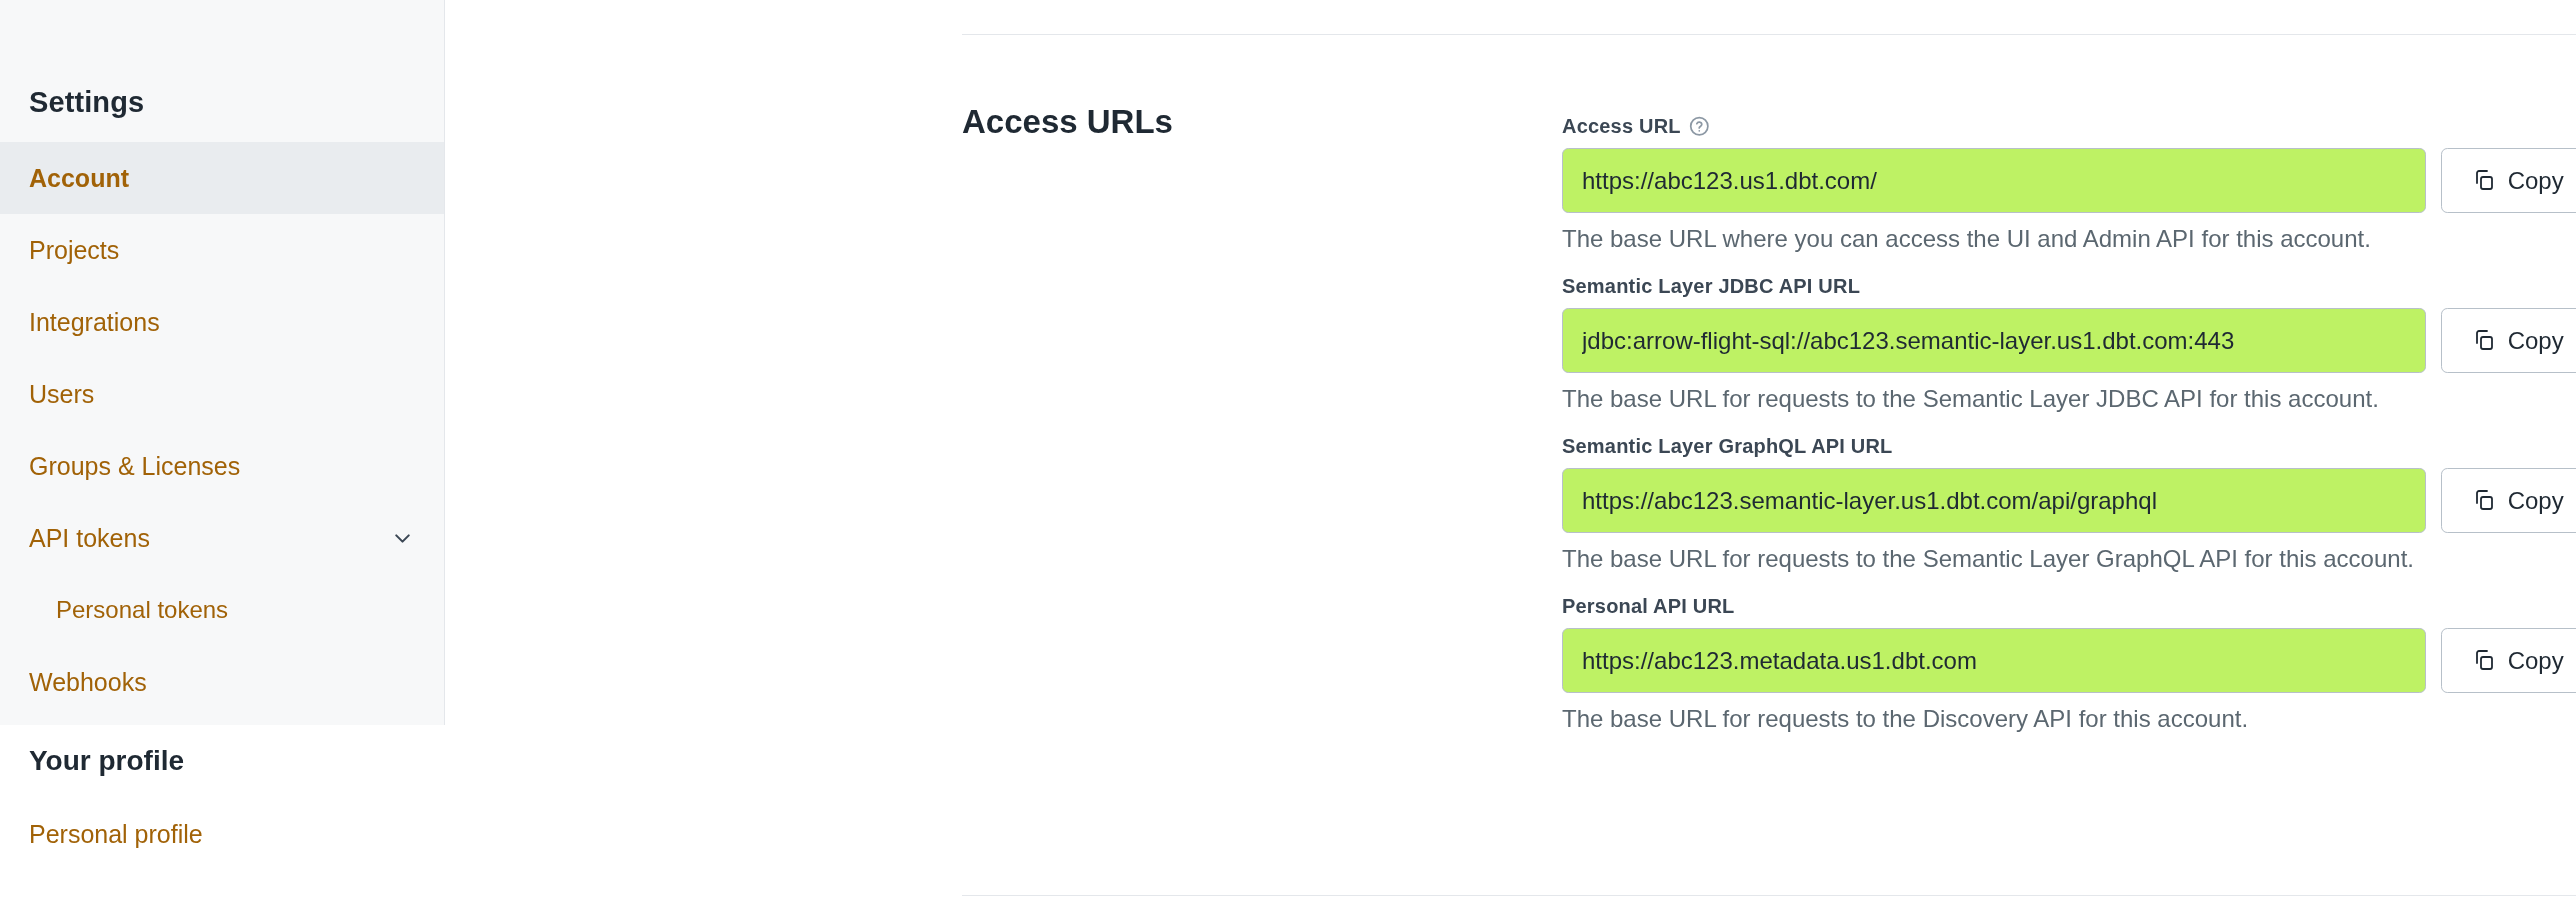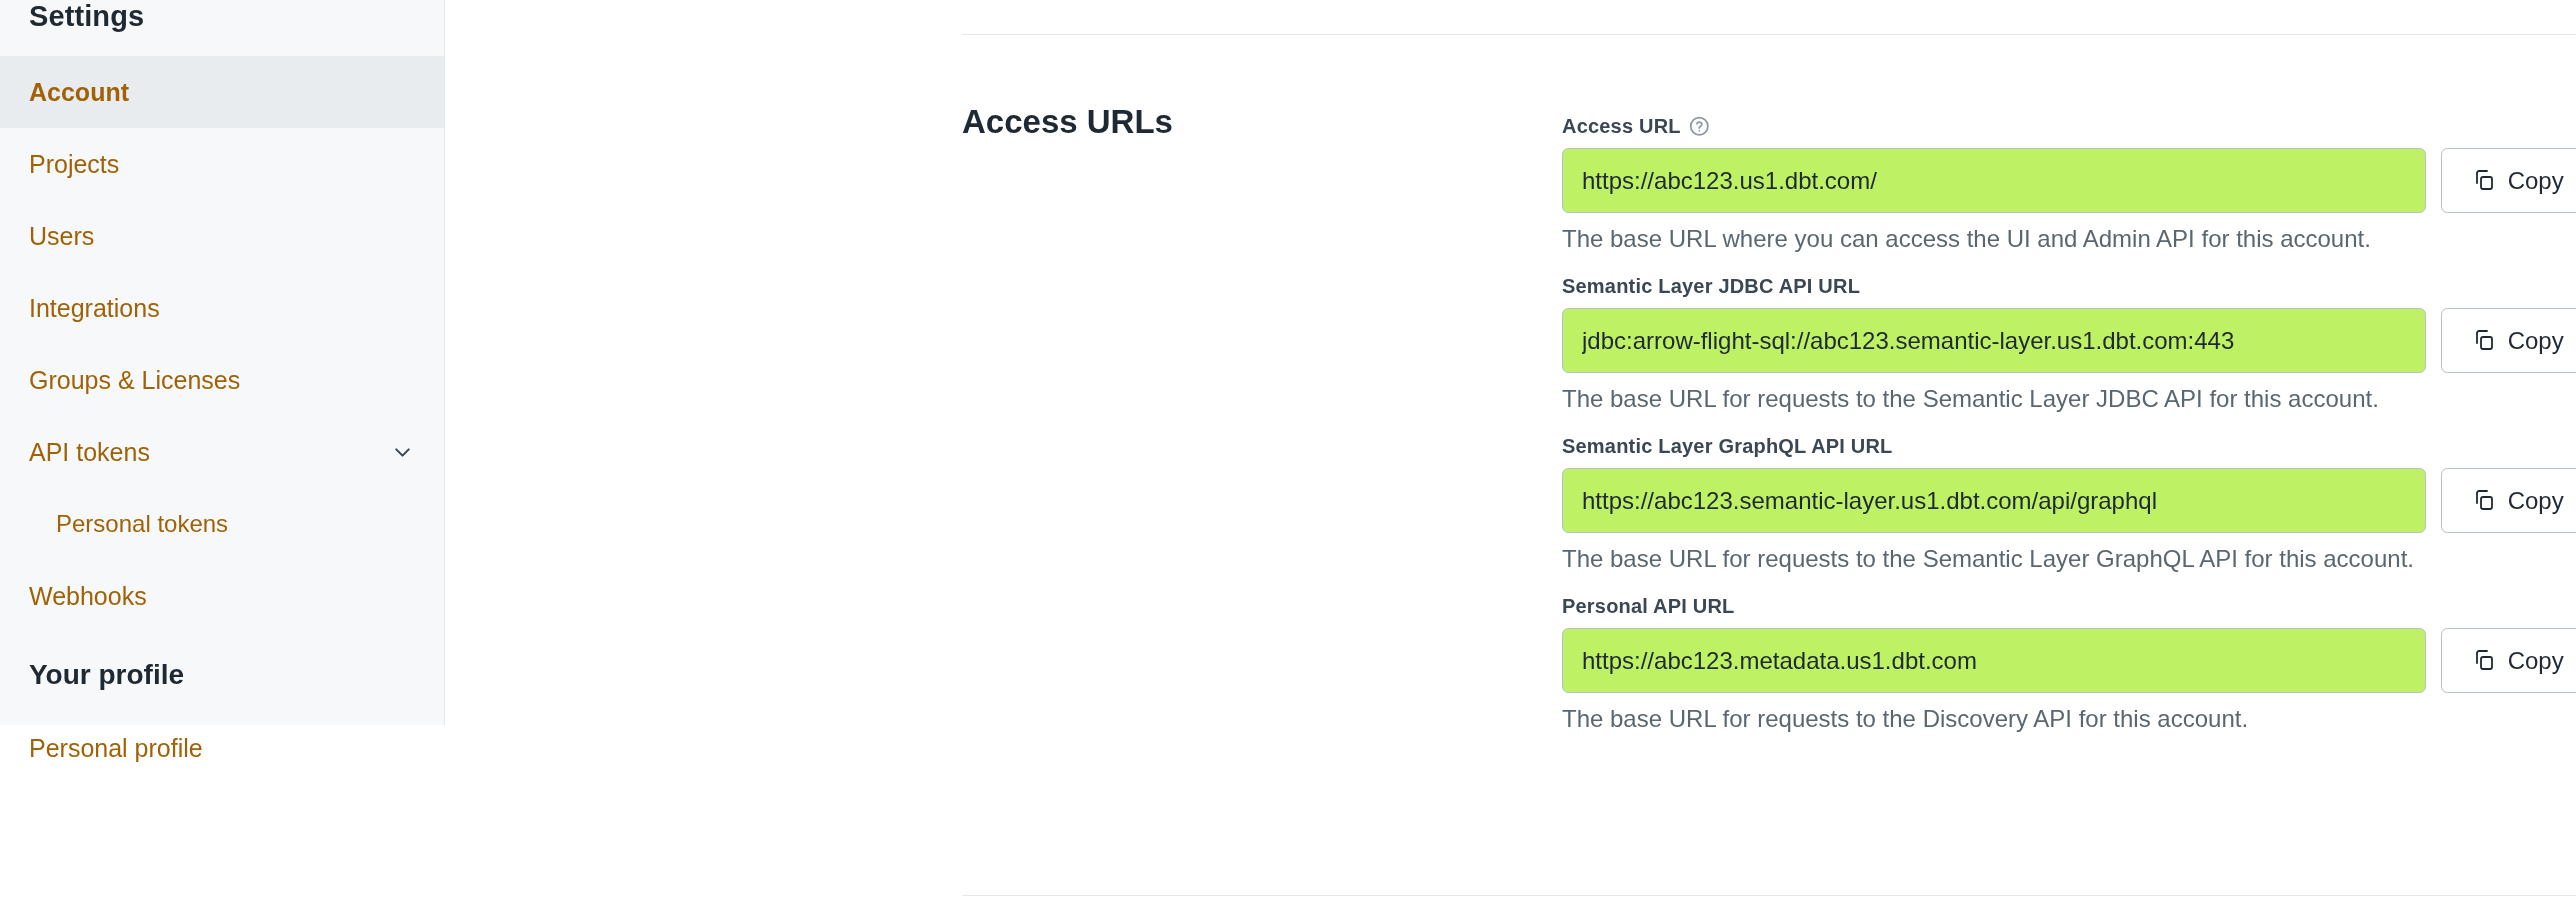--- a/index.html
+++ b/index.html
@@ -16,20 +16,21 @@
     height: 921px;
   }
 
   
   .sidebar {
     width: 445px;
     min-width: 445px;
     height: 725px;
     background: #f7f8f9;
     border-right: 0.9px solid #e4e7eb;
+    padding-top: 86px;
     position: relative;
   }
   .sidebar-title {
     font-size: 29px;
     font-weight: bold;
     color: #1f2933;
     padding: 0 29px;
     margin-bottom: 23px;
     letter-spacing: 0.1px;
   }
@@ -170,25 +171,25 @@
 
       <div class="nav-item active">
         <span>Account</span>
       </div>
 
       <div class="nav-item">
         <span>Projects</span>
       </div>
 
       <div class="nav-item">
+        <span>Integrations</span>
+      </div>
+
+      <div class="nav-item">
         <span>Users</span>
-      </div>
-
-      <div class="nav-item">
-        <span>Integrations</span>
       </div>
 
       <div class="nav-item">
         <span>Groups &amp; Licenses</span>
       </div>
 
       <div class="nav-item">
         <span>API tokens</span>
         <span class="chevron">
           <svg viewBox="0 0 24 24" width="25" height="25" fill="none" stroke="#3b4754" stroke-width="2" stroke-linecap="round" stroke-linejoin="round">

